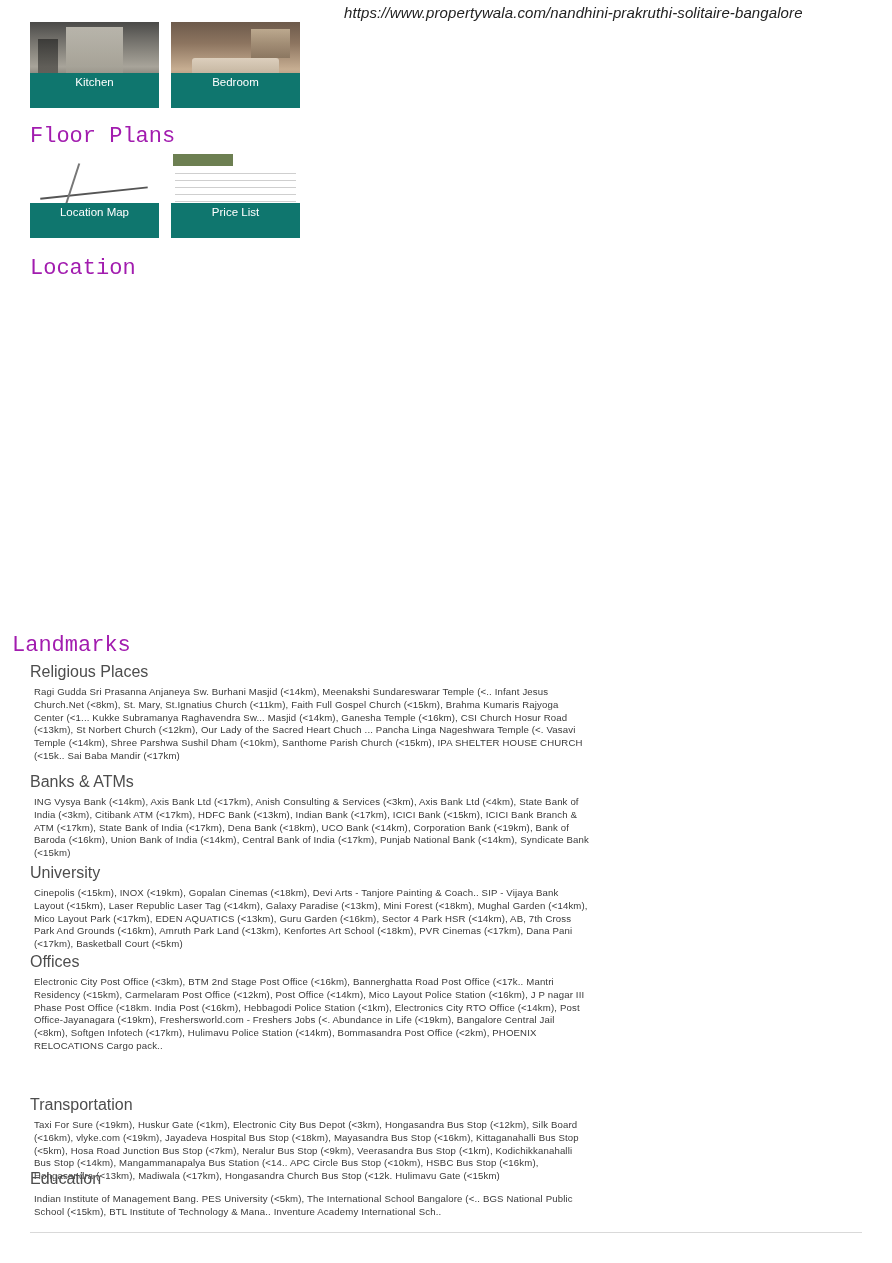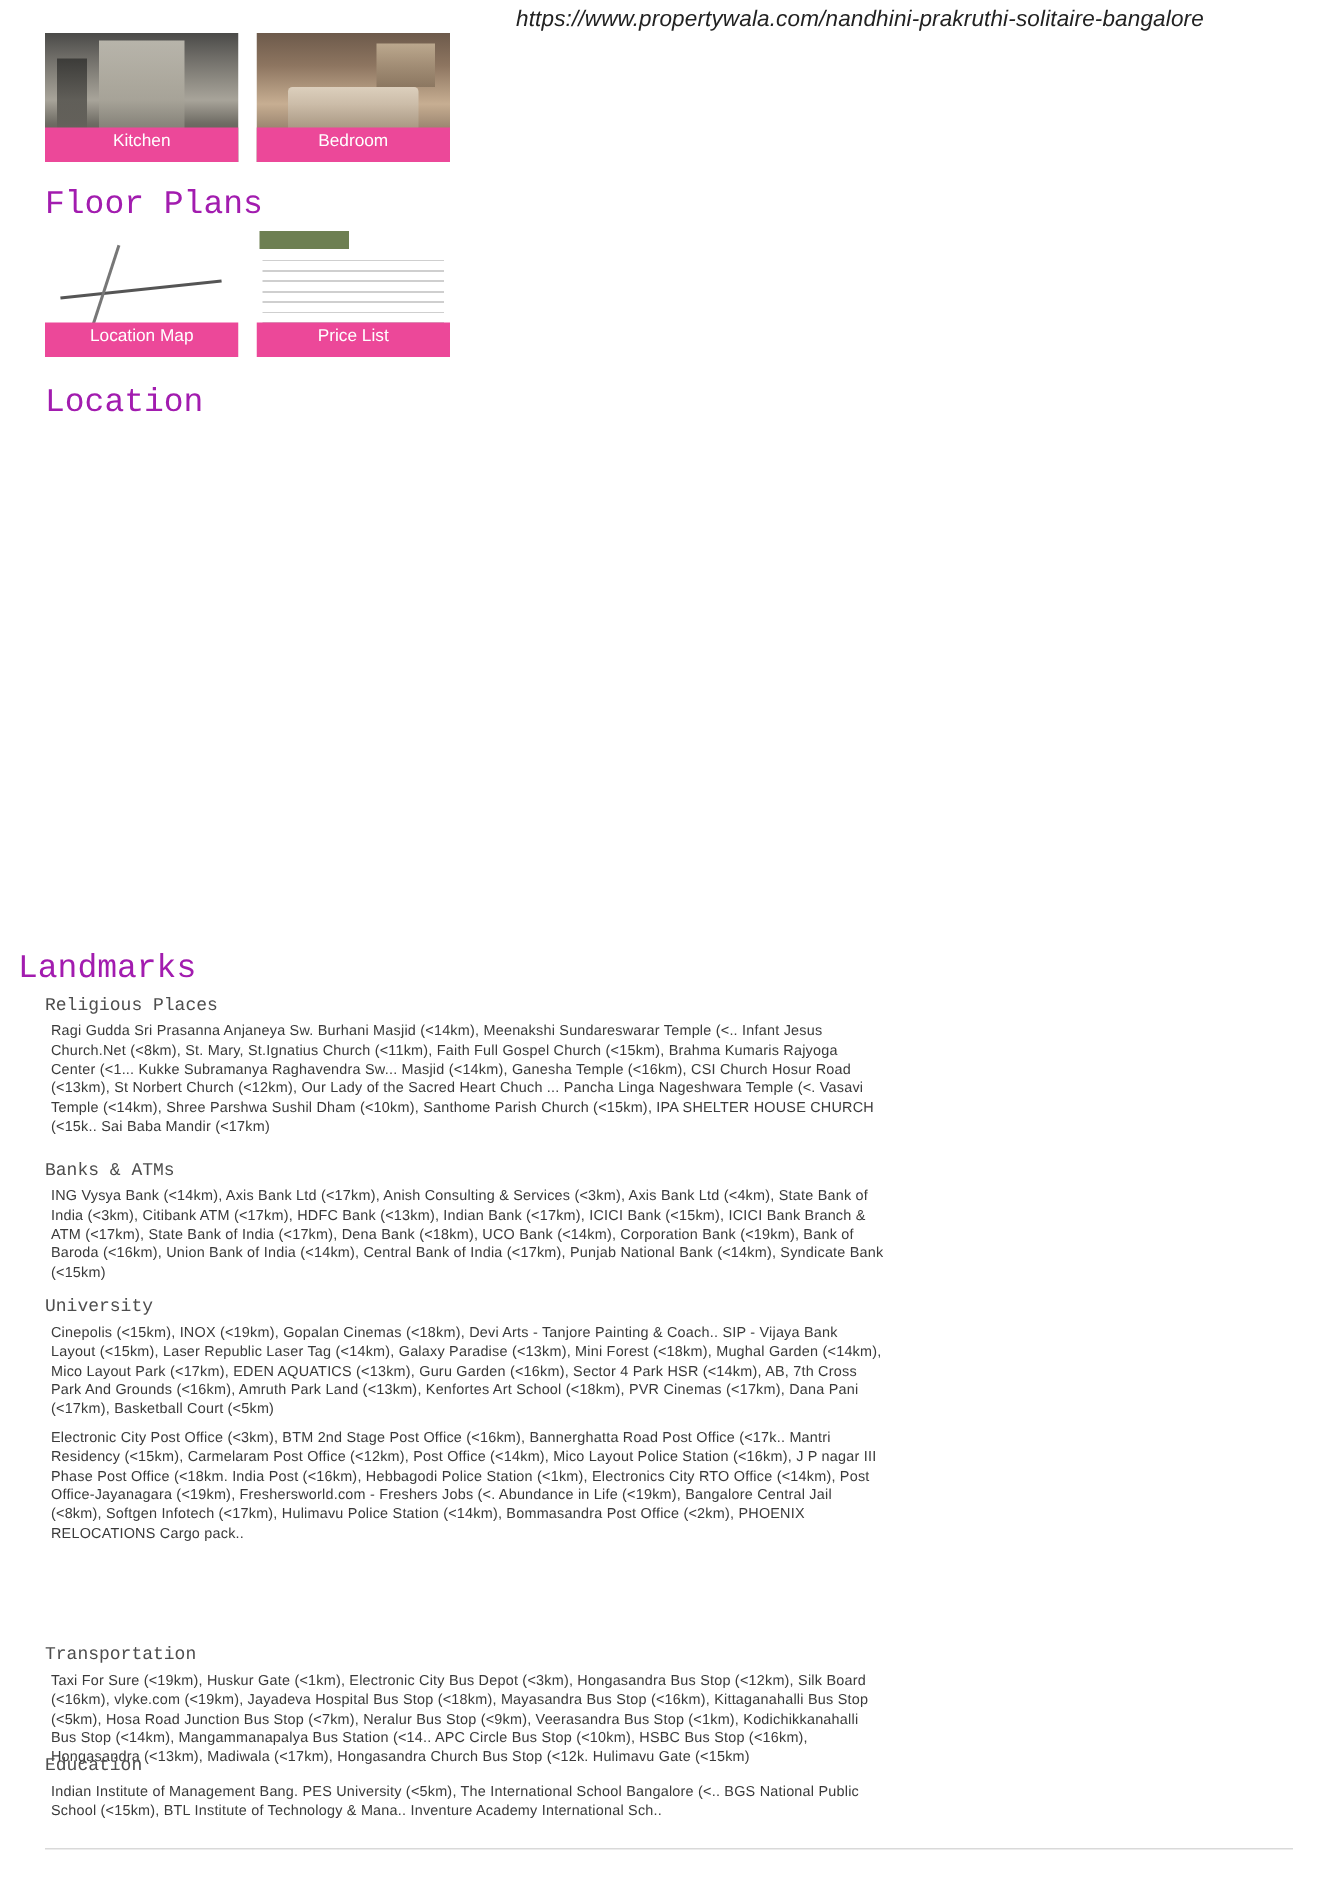--- a/index.html
+++ b/index.html
@@ -47,23 +47,23 @@
   }
   .thumb .img {
     position: absolute;
     inset: 0;
   }
   .thumb .cap {
     position: absolute;
     left: 0;
     right: 0;
     bottom: 0;
-    height: 23px;
+    height: 35px;
     line-height: 19px;
-    background: #ec4899;
+    background: #0f766e;
     color: #ffffff;
     font-size: 11.5px;
     text-align: center;
     font-family: "Liberation Sans", sans-serif;
   }
 
   
   .img-kitchen {
     background:
       linear-gradient(180deg, #4a4a48 0%, #6d6b66 18%, #8b8880 35%, #a8a49a 52%, #6f6c64 70%, #3f3e3a 100%);
@@ -204,24 +204,24 @@
   #landmarks-title {
     left: 12px;
     top: 633px;
   }
   .lm-group {
     position: absolute;
     left: 30px;
     width: 560px;
   }
   .lm-head {
-    font-size: 12px;
+    font-size: 16px;
     color: #4d4d4d;
     margin: 0 0 5px 0;
-    font-family: Liberation Mono, monospace;
+    font-family: Liberation Sans, sans-serif;
   }
   .lm-body {
     font-size: 9.6px;
     line-height: 12.8px;
     color: #3a3a3a;
     margin: 0;
     padding-left: 4px;
     font-family: "Liberation Sans", sans-serif;
     letter-spacing: 0.15px;
   }
@@ -279,20 +279,21 @@
     <div class="lm-head">Banks &amp; ATMs</div>
     <div class="lm-body">ING Vysya Bank (&lt;14km),  Axis Bank Ltd (&lt;17km),  Anish Consulting &amp; Services (&lt;3km),  Axis Bank Ltd (&lt;4km), State Bank of India (&lt;3km),  Citibank ATM (&lt;17km),  HDFC Bank (&lt;13km),  Indian Bank (&lt;17km), ICICI Bank (&lt;15km),  ICICI Bank Branch &amp; ATM (&lt;17km),  State Bank of India (&lt;17km),  Dena Bank (&lt;18km), UCO Bank (&lt;14km),  Corporation Bank (&lt;19km),  Bank of Baroda (&lt;16km),  Union Bank of India (&lt;14km), Central Bank of India (&lt;17km),  Punjab National Bank (&lt;14km),  Syndicate Bank (&lt;15km)</div>
   </div>
 
   <div class="lm-group" style="top:864px;">
     <div class="lm-head">University</div>
     <div class="lm-body">Cinepolis (&lt;15km),  INOX (&lt;19km),  Gopalan Cinemas (&lt;18km),  Devi Arts - Tanjore Painting &amp; Coach.. SIP - Vijaya Bank Layout (&lt;15km),  Laser Republic Laser Tag (&lt;14km),  Galaxy Paradise (&lt;13km),  Mini Forest (&lt;18km), Mughal Garden (&lt;14km),  Mico Layout Park (&lt;17km),  EDEN AQUATICS (&lt;13km),  Guru Garden (&lt;16km), Sector 4 Park HSR (&lt;14km),  AB,  7th Cross Park And Grounds (&lt;16km),  Amruth Park Land (&lt;13km), Kenfortes Art School (&lt;18km),  PVR Cinemas (&lt;17km),  Dana Pani (&lt;17km),  Basketball Court (&lt;5km)</div>
   </div>
 
   <div class="lm-group" style="top:953px;">
+    <div class="lm-head">Offices</div>
     <div class="lm-body">Electronic City Post Office (&lt;3km),  BTM 2nd Stage Post Office (&lt;16km),  Bannerghatta Road Post Office (&lt;17k.. Mantri Residency (&lt;15km),  Carmelaram Post Office (&lt;12km),  Post Office (&lt;14km), Mico Layout Police Station (&lt;16km),  J P nagar III Phase Post Office (&lt;18km.  India Post (&lt;16km), Hebbagodi Police Station (&lt;1km),  Electronics City RTO Office (&lt;14km),  Post Office-Jayanagara (&lt;19km), Freshersworld.com - Freshers Jobs (&lt;.  Abundance in Life (&lt;19km),  Bangalore Central Jail (&lt;8km), Softgen Infotech (&lt;17km),  Hulimavu Police Station (&lt;14km),  Bommasandra Post Office (&lt;2km), PHOENIX RELOCATIONS Cargo pack..</div>
   </div>
 
   <div class="lm-group" style="top:1068px;margin-top:28px;">
     <div class="lm-head">Transportation</div>
     <div class="lm-body">Taxi For Sure (&lt;19km),  Huskur Gate (&lt;1km),  Electronic City Bus Depot (&lt;3km),  Hongasandra Bus Stop (&lt;12km), Silk Board (&lt;16km),  vlyke.com (&lt;19km),  Jayadeva Hospital Bus Stop (&lt;18km),  Mayasandra Bus Stop (&lt;16km), Kittaganahalli Bus Stop (&lt;5km),  Hosa Road Junction Bus Stop (&lt;7km),  Neralur Bus Stop (&lt;9km), Veerasandra Bus Stop (&lt;1km),  Kodichikkanahalli Bus Stop (&lt;14km),  Mangammanapalya Bus Station (&lt;14.. APC Circle Bus Stop (&lt;10km),  HSBC Bus Stop (&lt;16km),  Hongasandra (&lt;13km),  Madiwala (&lt;17km), Hongasandra Church Bus Stop (&lt;12k.  Hulimavu Gate (&lt;15km)</div>
   </div>
 
   <div class="lm-group" style="top:1170px;">
     <div class="lm-head">Education</div>

